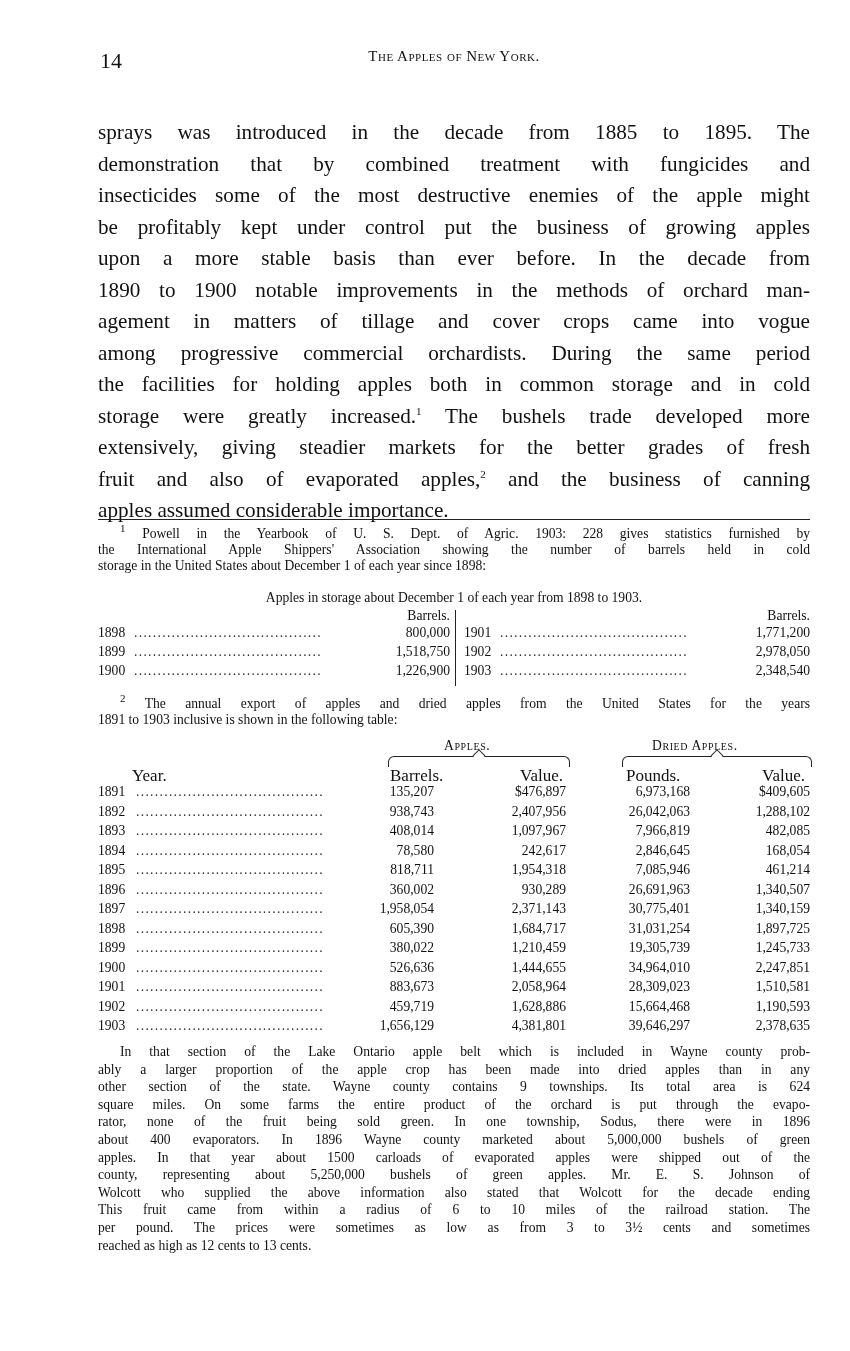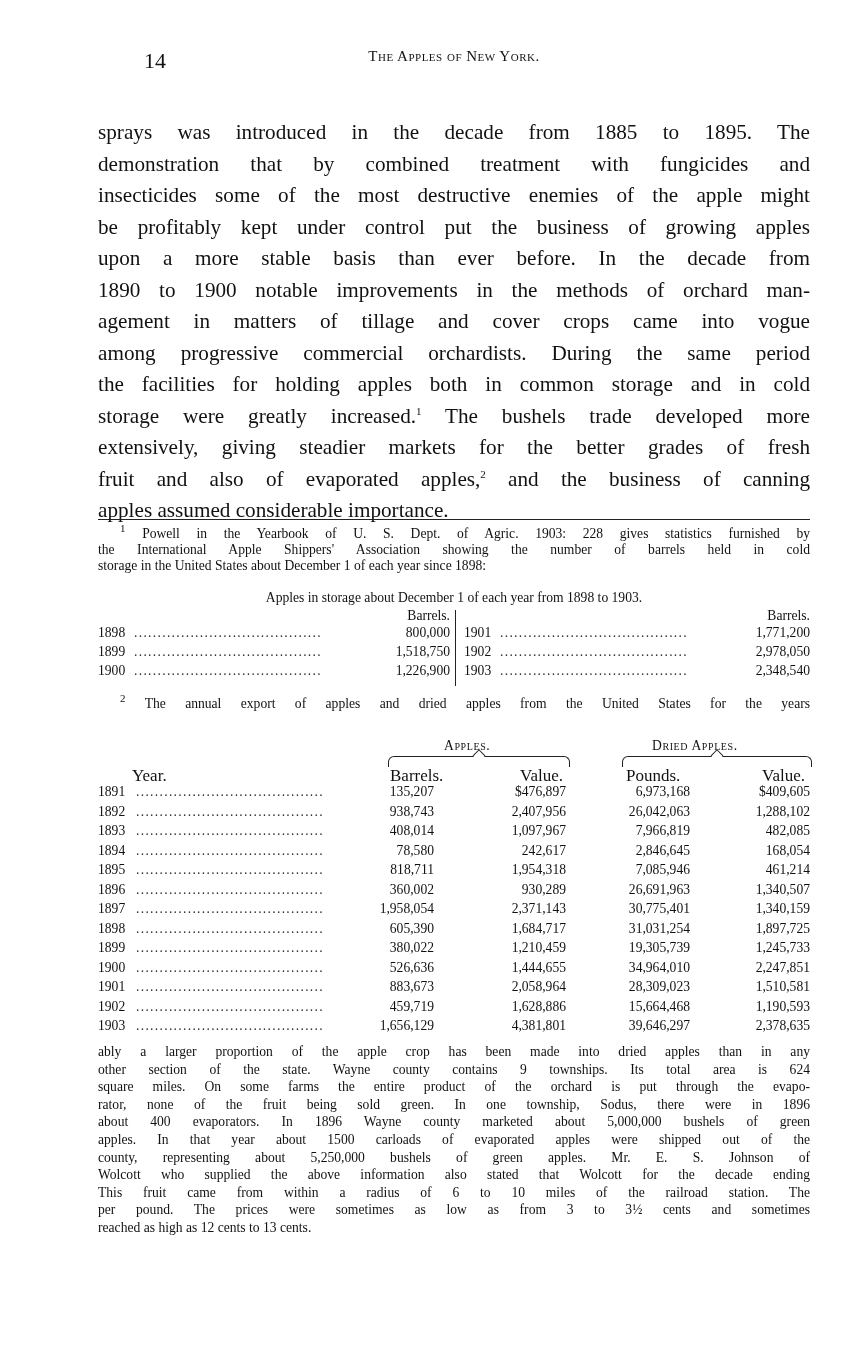--- a/index.html
+++ b/index.html
@@ -4,21 +4,21 @@
   <style>
     html, body { margin: 0; padding: 0; background: #ffffff; }
     body {
       width: 850px; height: 1351px; position: relative; overflow: hidden;
       font-family: "Liberation Serif", "DejaVu Serif", serif; color: #111;
     }
     .page { position: absolute; left: 98px; top: 0; width: 712px; }
     .header {
       position: absolute; top: 48px; left: 0; width: 712px; height: 30px;
     }
-    .page-number { position: absolute; left: 2px; top: 0; font-size: 22px; margin-left: 44px; }
+    .page-number { position: absolute; left: 2px; top: 0; font-size: 22px; }
     .running-title {
       position: absolute; left: 0; width: 712px; text-align: center; top: 0;
       font-size: 15px; font-variant: small-caps; letter-spacing: 0.5px;
     }
     .body-text {
       position: absolute; top: 103px; left: 0; width: 712px;
       font-size: 21.2px; line-height: 31.5px; text-align: justify;
       text-align-last: justify;
       margin-top: 14px;
     }
@@ -151,20 +151,21 @@
       <div class="st-row">
           <span class="st-year">1903</span>
           <span class="dots">........................................</span>
           <span class="st-val">2,348,540</span>
         </div>
     </div>
   </div>
 
   <div class="footnote fn2">
     <span class="line indent"><sup>2</sup> <span>The annual export of apples and dried apples from the United States for the years</span></span>
+    <span class="line end">1891 to 1903 inclusive is shown in the following table:</span>
   </div>
 
   <div class="export-table">
     <span class="group-label" style="left:346px;">Apples.</span>
     <span class="group-label" style="left:554px;">Dried Apples.</span>
     <div class="brace" style="left:290px; width:180px;">
         <span class="tip"></span>
       </div>
     <div class="brace" style="left:524px; width:188px;">
         <span class="tip"></span>
@@ -278,20 +279,21 @@
           <span class="ex-dots">........................................</span>
           <span class="ex-c1">1,656,129</span>
           <span class="ex-c2">4,381,801</span>
           <span class="ex-c3">39,646,297</span>
           <span class="ex-c4">2,378,635</span>
         </div>
     </div>
   </div>
 
   <div class="para2">
+    <span class="line indent">In that section of the Lake Ontario apple belt which is included in Wayne county prob-</span>
     <span class="line">ably a larger proportion of the apple crop has been made into dried apples than in any</span>
     <span class="line">other section of the state. Wayne county contains 9 townships. Its total area is 624</span>
     <span class="line">square miles. On some farms the entire product of the orchard is put through the evapo-</span>
     <span class="line">rator, none of the fruit being sold green. In one township, Sodus, there were in 1896</span>
     <span class="line">about 400 evaporators. In 1896 Wayne county marketed about 5,000,000 bushels of green</span>
     <span class="line">apples. In that year about 1500 carloads of evaporated apples were shipped out of the</span>
     <span class="line">county, representing about 5,250,000 bushels of green apples. Mr. E. S. Johnson of</span>
     <span class="line">Wolcott who supplied the above information also stated that Wolcott for the decade ending</span>
     <span class="line">This fruit came from within a radius of 6 to 10 miles of the railroad station. The</span>
     <span class="line">per pound. The prices were sometimes as low as from 3 to 3½ cents and sometimes</span>

